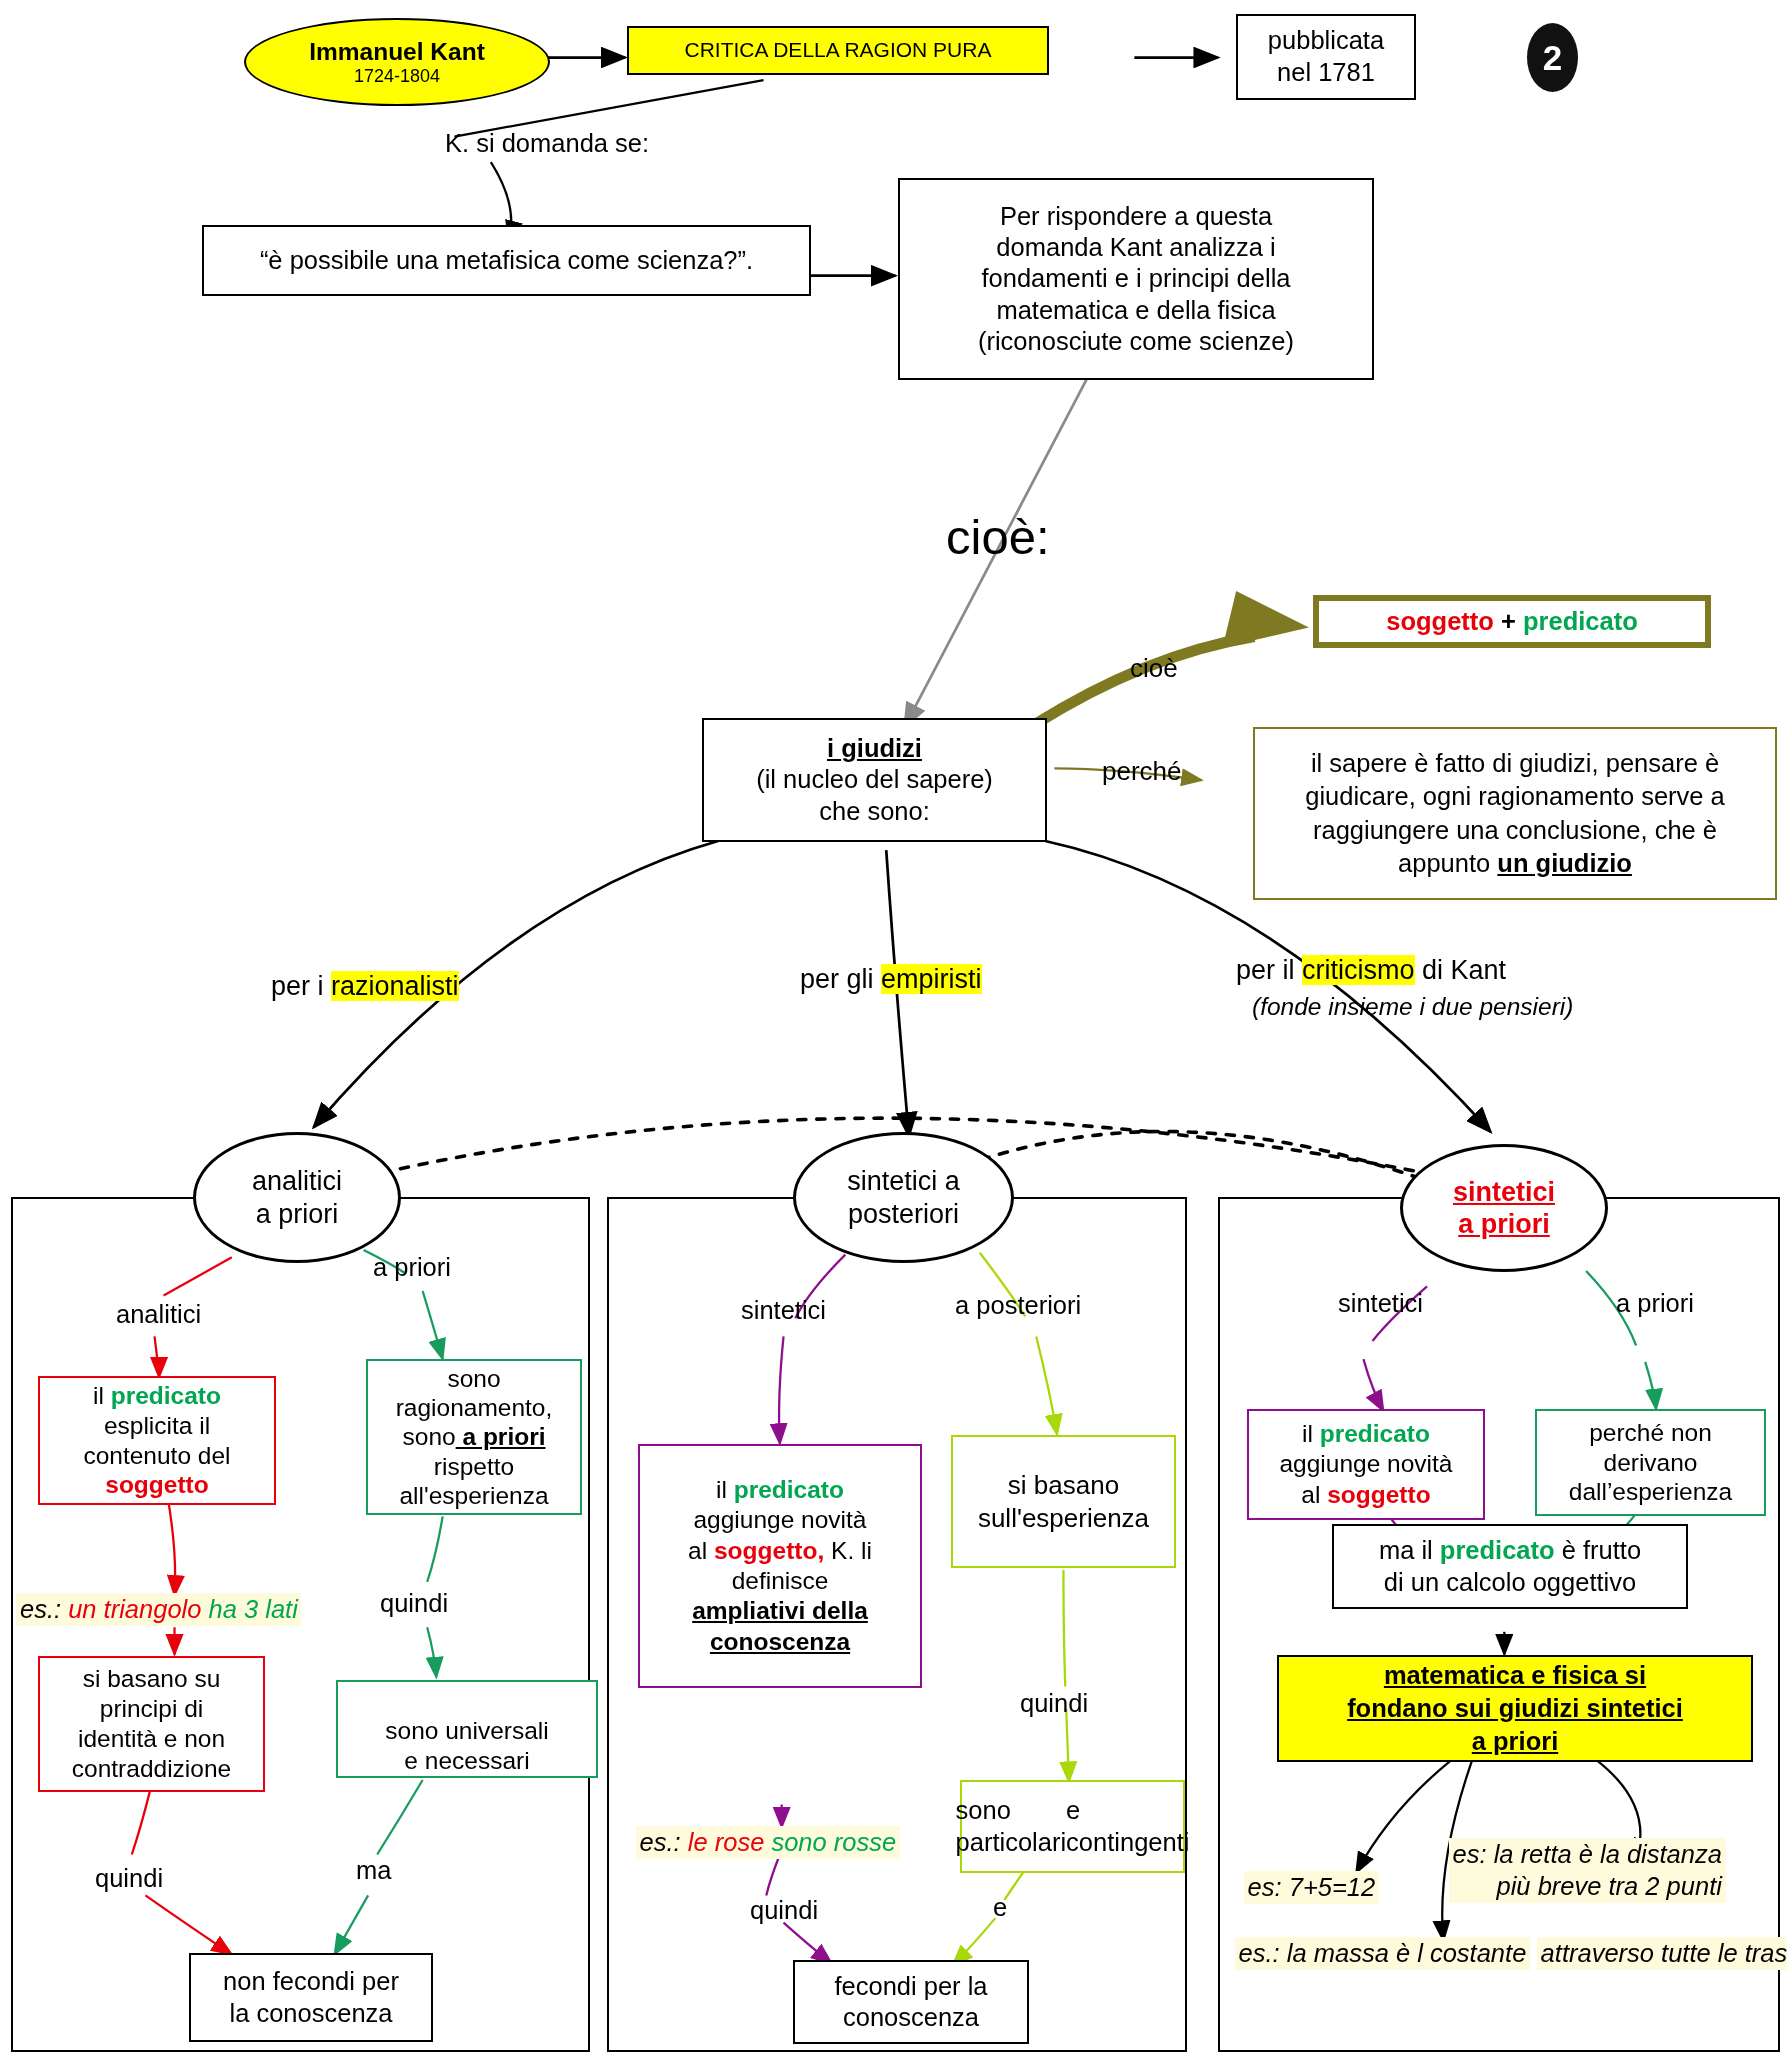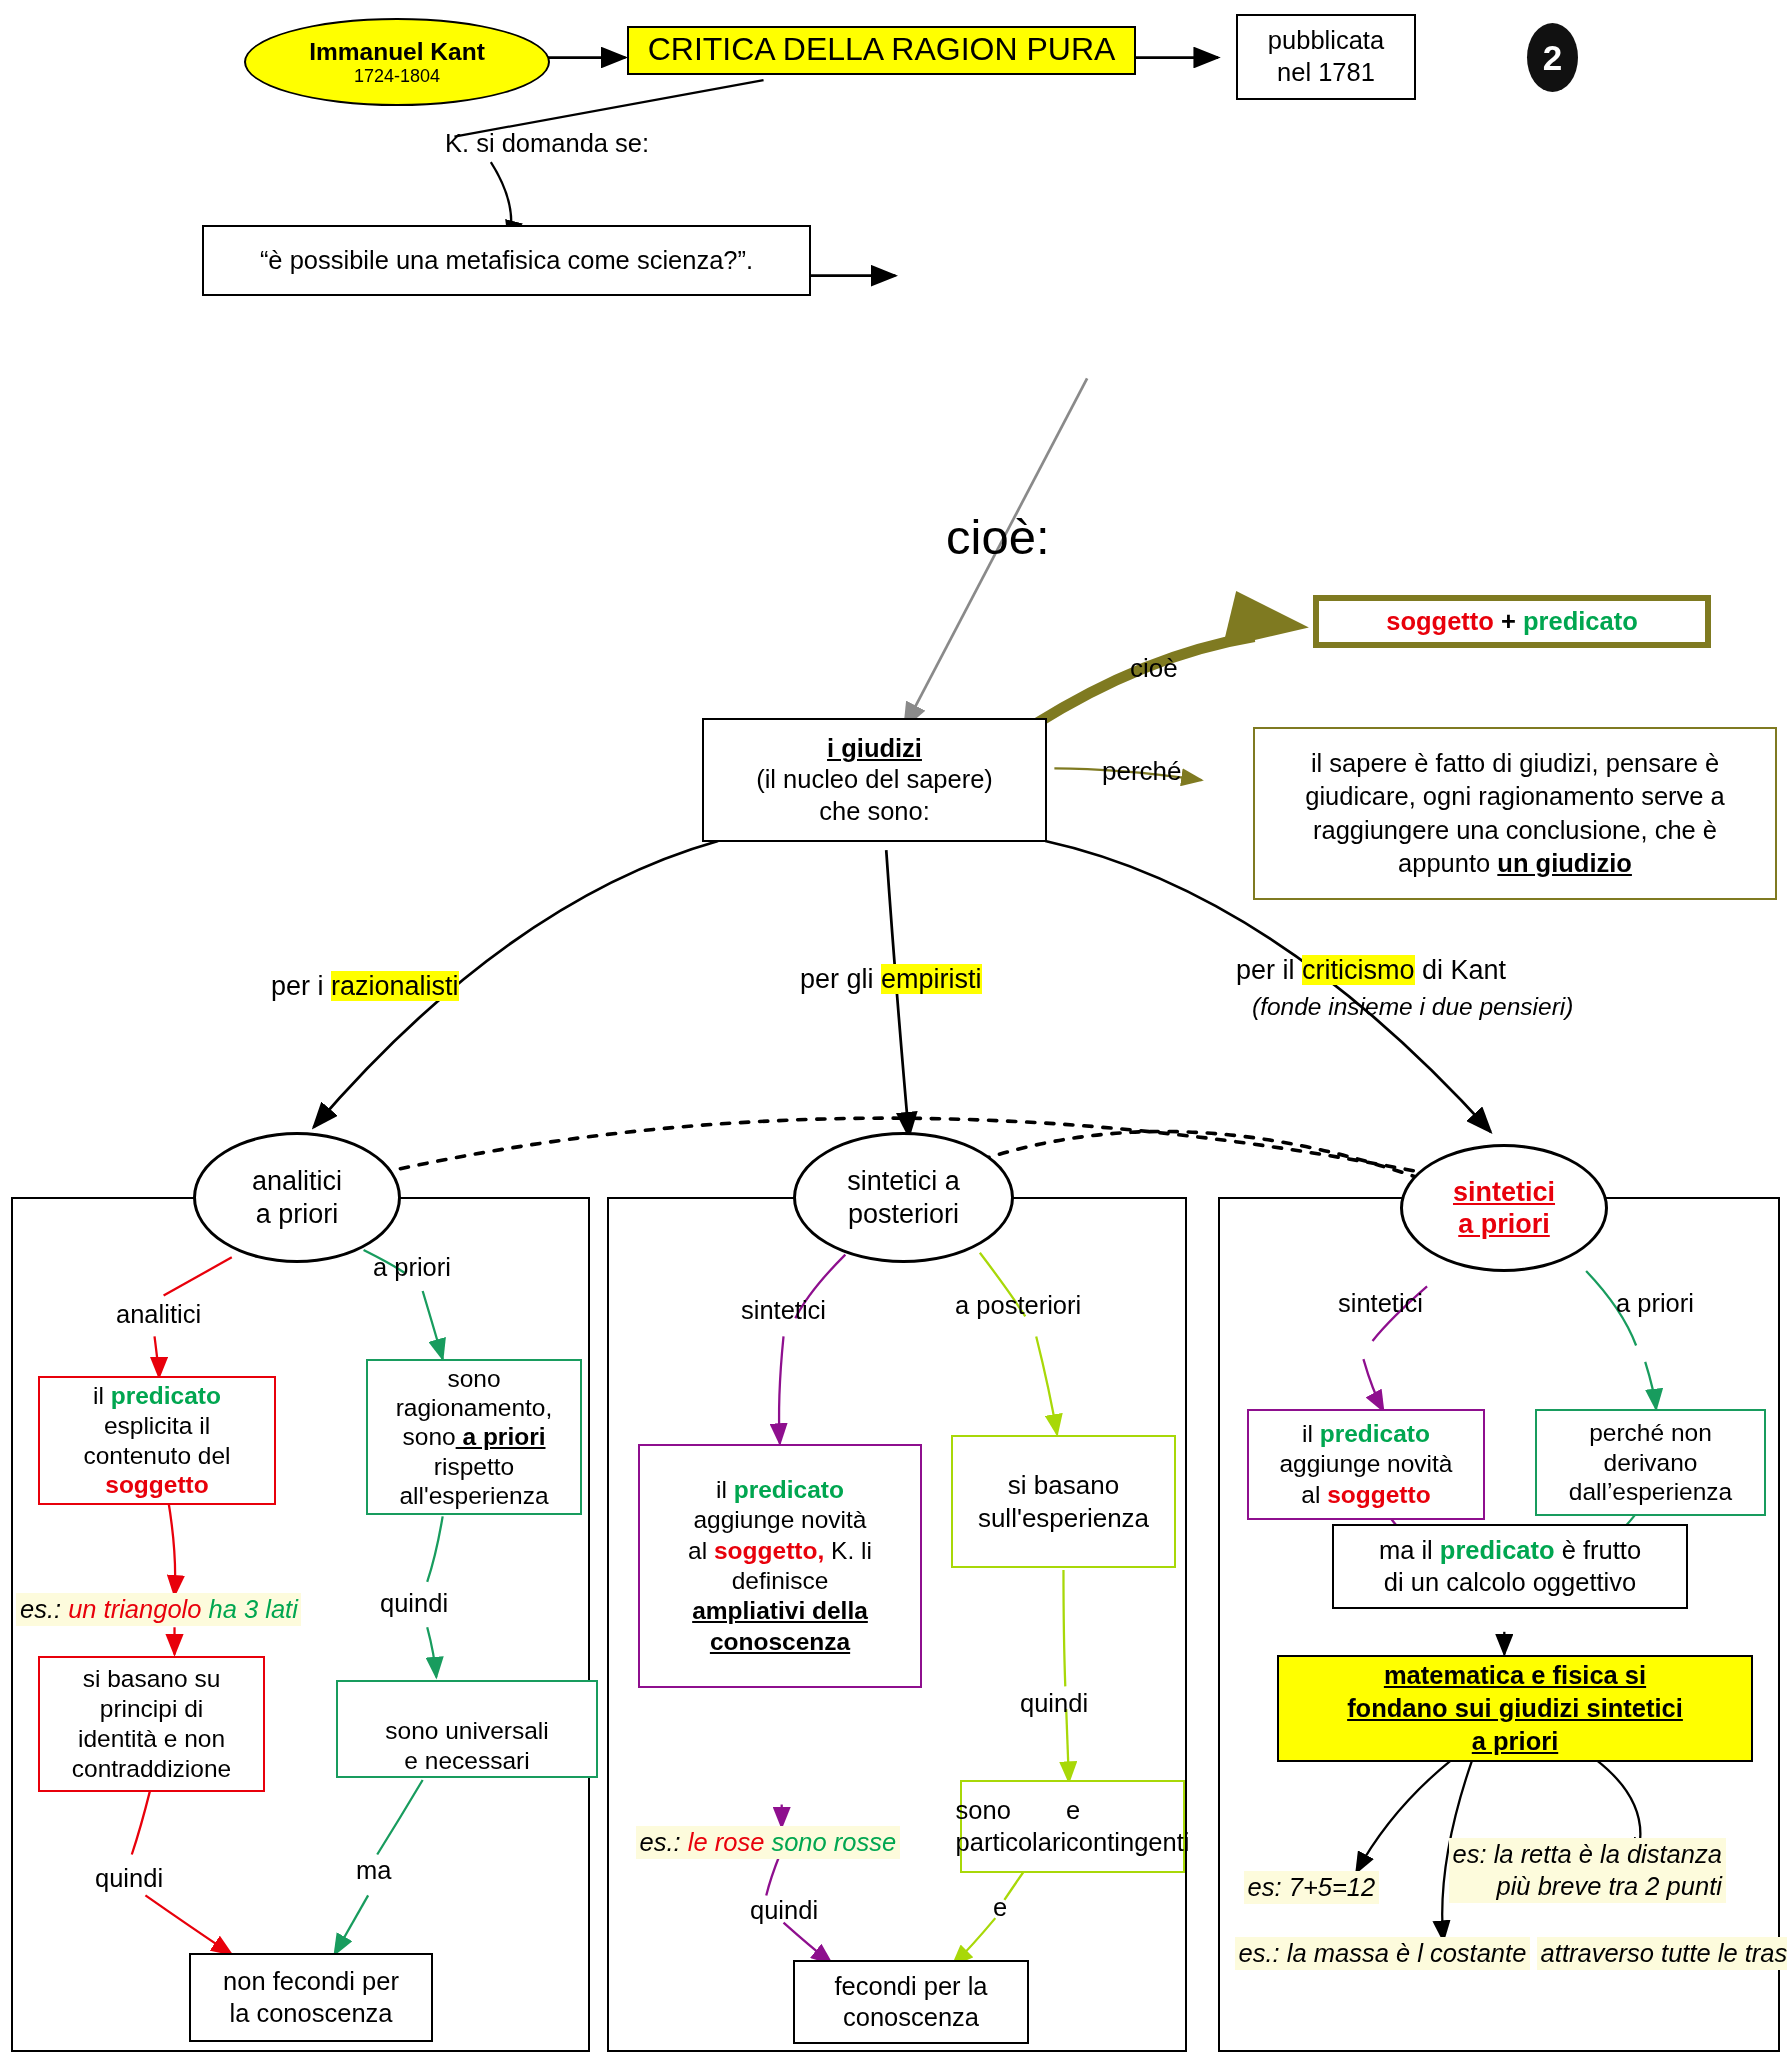--- a/index.html
+++ b/index.html
@@ -133,39 +133,46 @@
     <path d="M1598,1935 Q1530,1990 1492,2060" stroke="#000" stroke-width="2.5" fill="none" marker-end="url(#mk-black)"></path>
     <path d="M1620,1935 Q1580,2050 1588,2135" stroke="#000" stroke-width="2.5" fill="none" marker-end="url(#mk-black)"></path>
     <path d="M1755,1935 Q1820,1985 1800,2045" stroke="#000" stroke-width="2.5" fill="none" marker-end="url(#mk-black)"></path>
   </svg>
 
   <div class="ell-y" style="left:244px;top:18px;width:302px;height:84px;">
     <span class="bold" style="font-size:24.5px;">Immanuel Kant</span>
     <span style="font-size:18px;">1724-1804</span>
   </div>
 
-  <div class="node box" style="left:627px;top:25.5px;width:509px;height:49px;background:#ffff00;border:2.7px solid #000;font-size:32px;">
+  <div class="node box" style="left:627px;top:25.5px;width:422px;height:49px;background:#ffff00;border:2.7px solid #000;font-size:21px;">
     <span>CRITICA DELLA RAGION PURA</span>
   </div>
 
   <div class="node box" style="left:1220px;top:13.6px;width:180px;height:86px;flex-direction:column;font-size:25.5px;border:2.3px solid #000;margin-left:16px;">
     <span>pubblicata</span>
     <span>nel 1781</span>
   </div>
 
   <div class="badge" style="left:1527px;top:23px;">
     <span>2</span>
   </div>
 
   <span class="lbl" style="left:445px;top:129px;font-size:25.5px;">K. si domanda se:</span>
 
   <div class="node box" style="left:202px;top:225px;width:609px;height:71px;font-size:25.5px;border:2.3px solid #000;">
     <span>“è possibile una metafisica come scienza?”.</span>
   </div>
 
+  <div class="node box" style="left:898px;top:178px;width:476px;height:202px;flex-direction:column;font-size:25.5px;border:2.3px solid #000;">
+    <span>Per rispondere a questa</span>
+    <span>domanda Kant analizza i</span>
+    <span>fondamenti e i principi della</span>
+    <span>matematica e della fisica</span>
+    <span>(riconosciute come scienze)</span>
+  </div>
 
   <span class="lbl" style="left:946px;top:509px;font-size:49px;">cioè:</span>
 
   <div class="node" style="left:1313px;top:595px;width:398px;height:53px;border:6.4px solid #7f7a21;background:#fff;display:flex;align-items:center;justify-content:center;font-size:25.5px;font-weight:bold;">
     <span class="redb">soggetto</span>
     <span style="color:#000;">&nbsp;</span>
     <span style="color:#000;font-weight:bold;">+</span>
     <span style="color:#000;">&nbsp;</span>
     <span class="green">predicato</span>
   </div>

